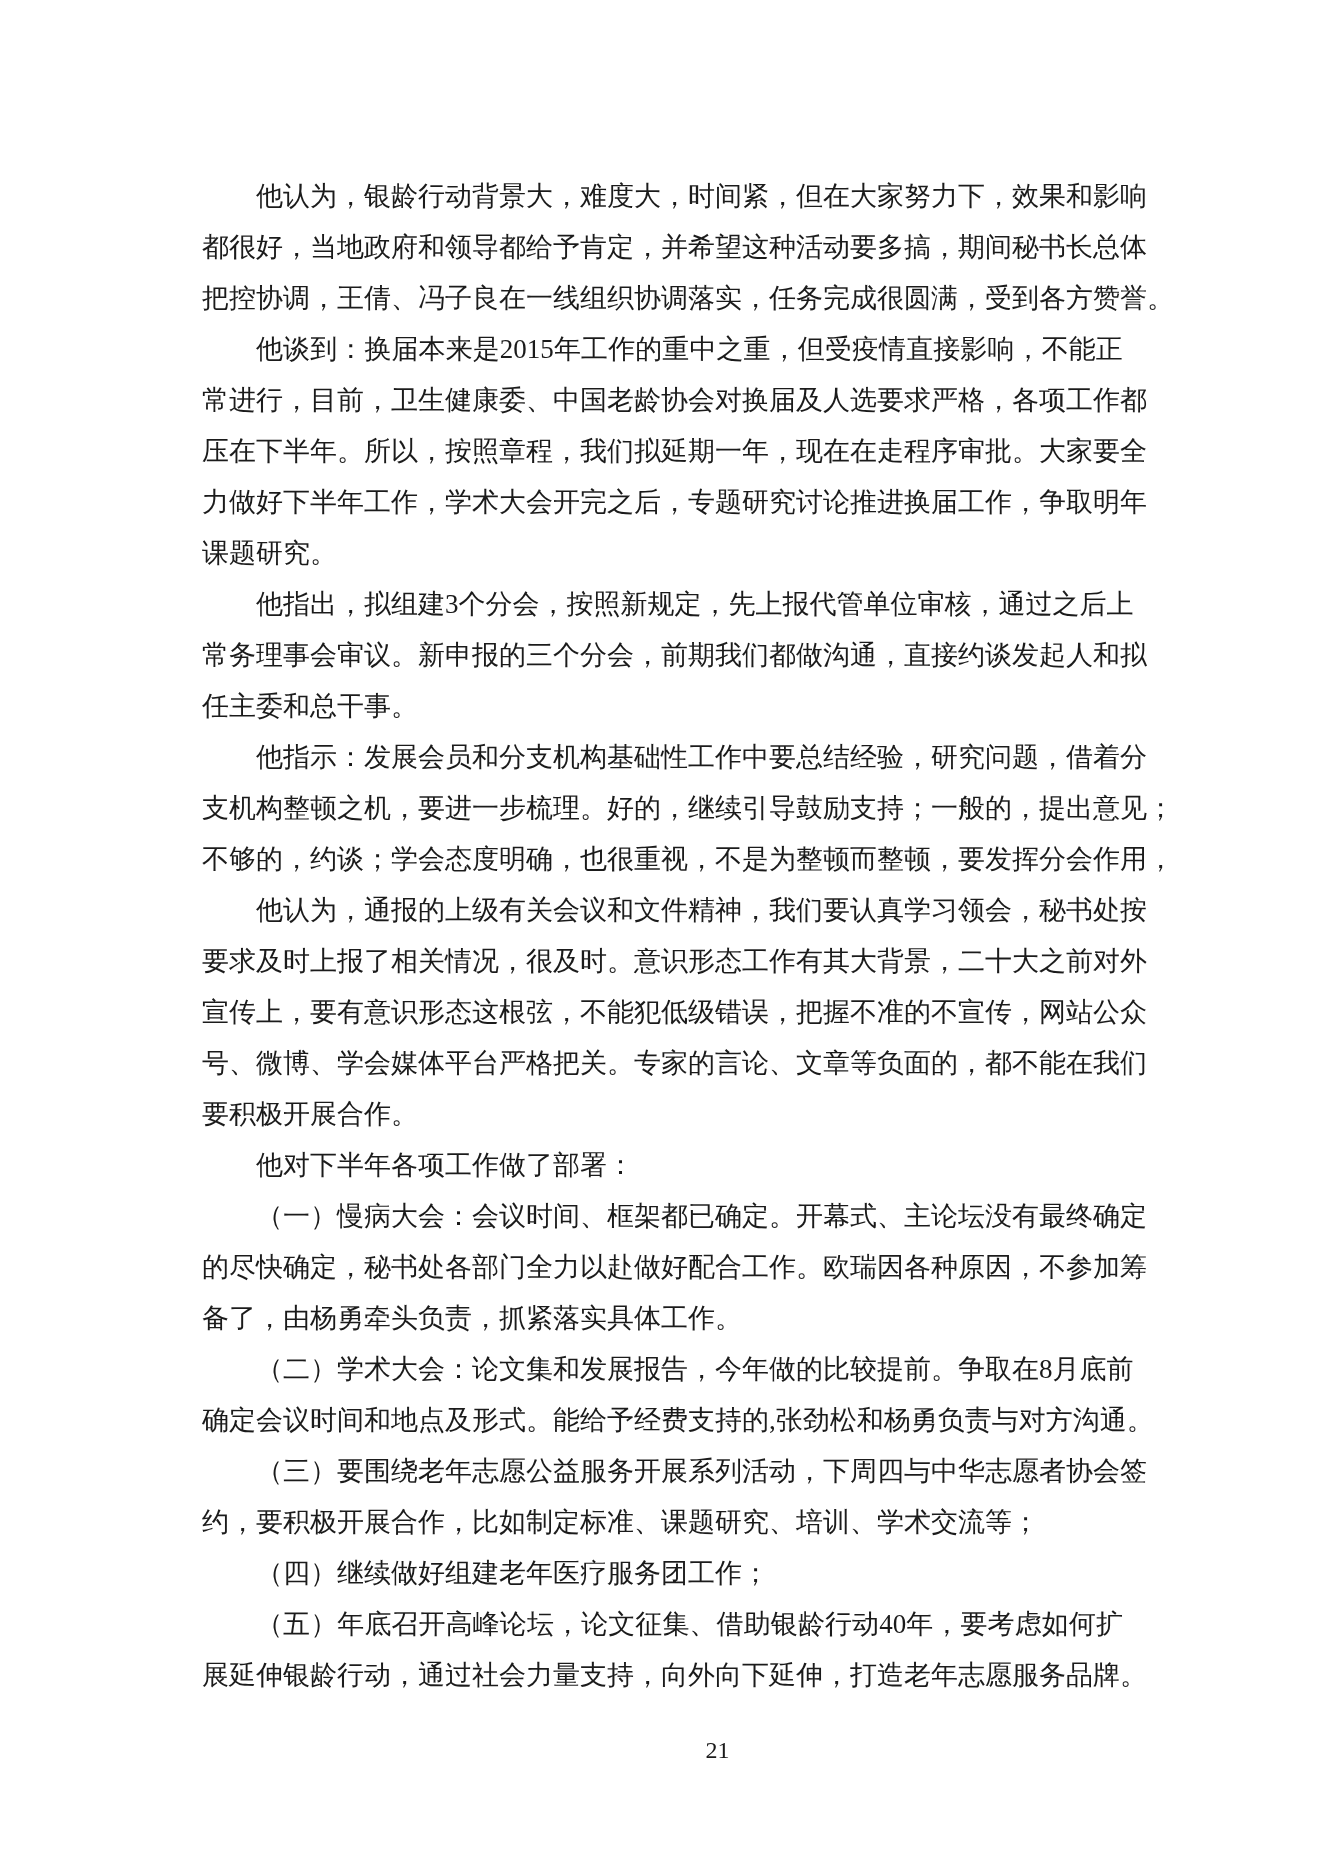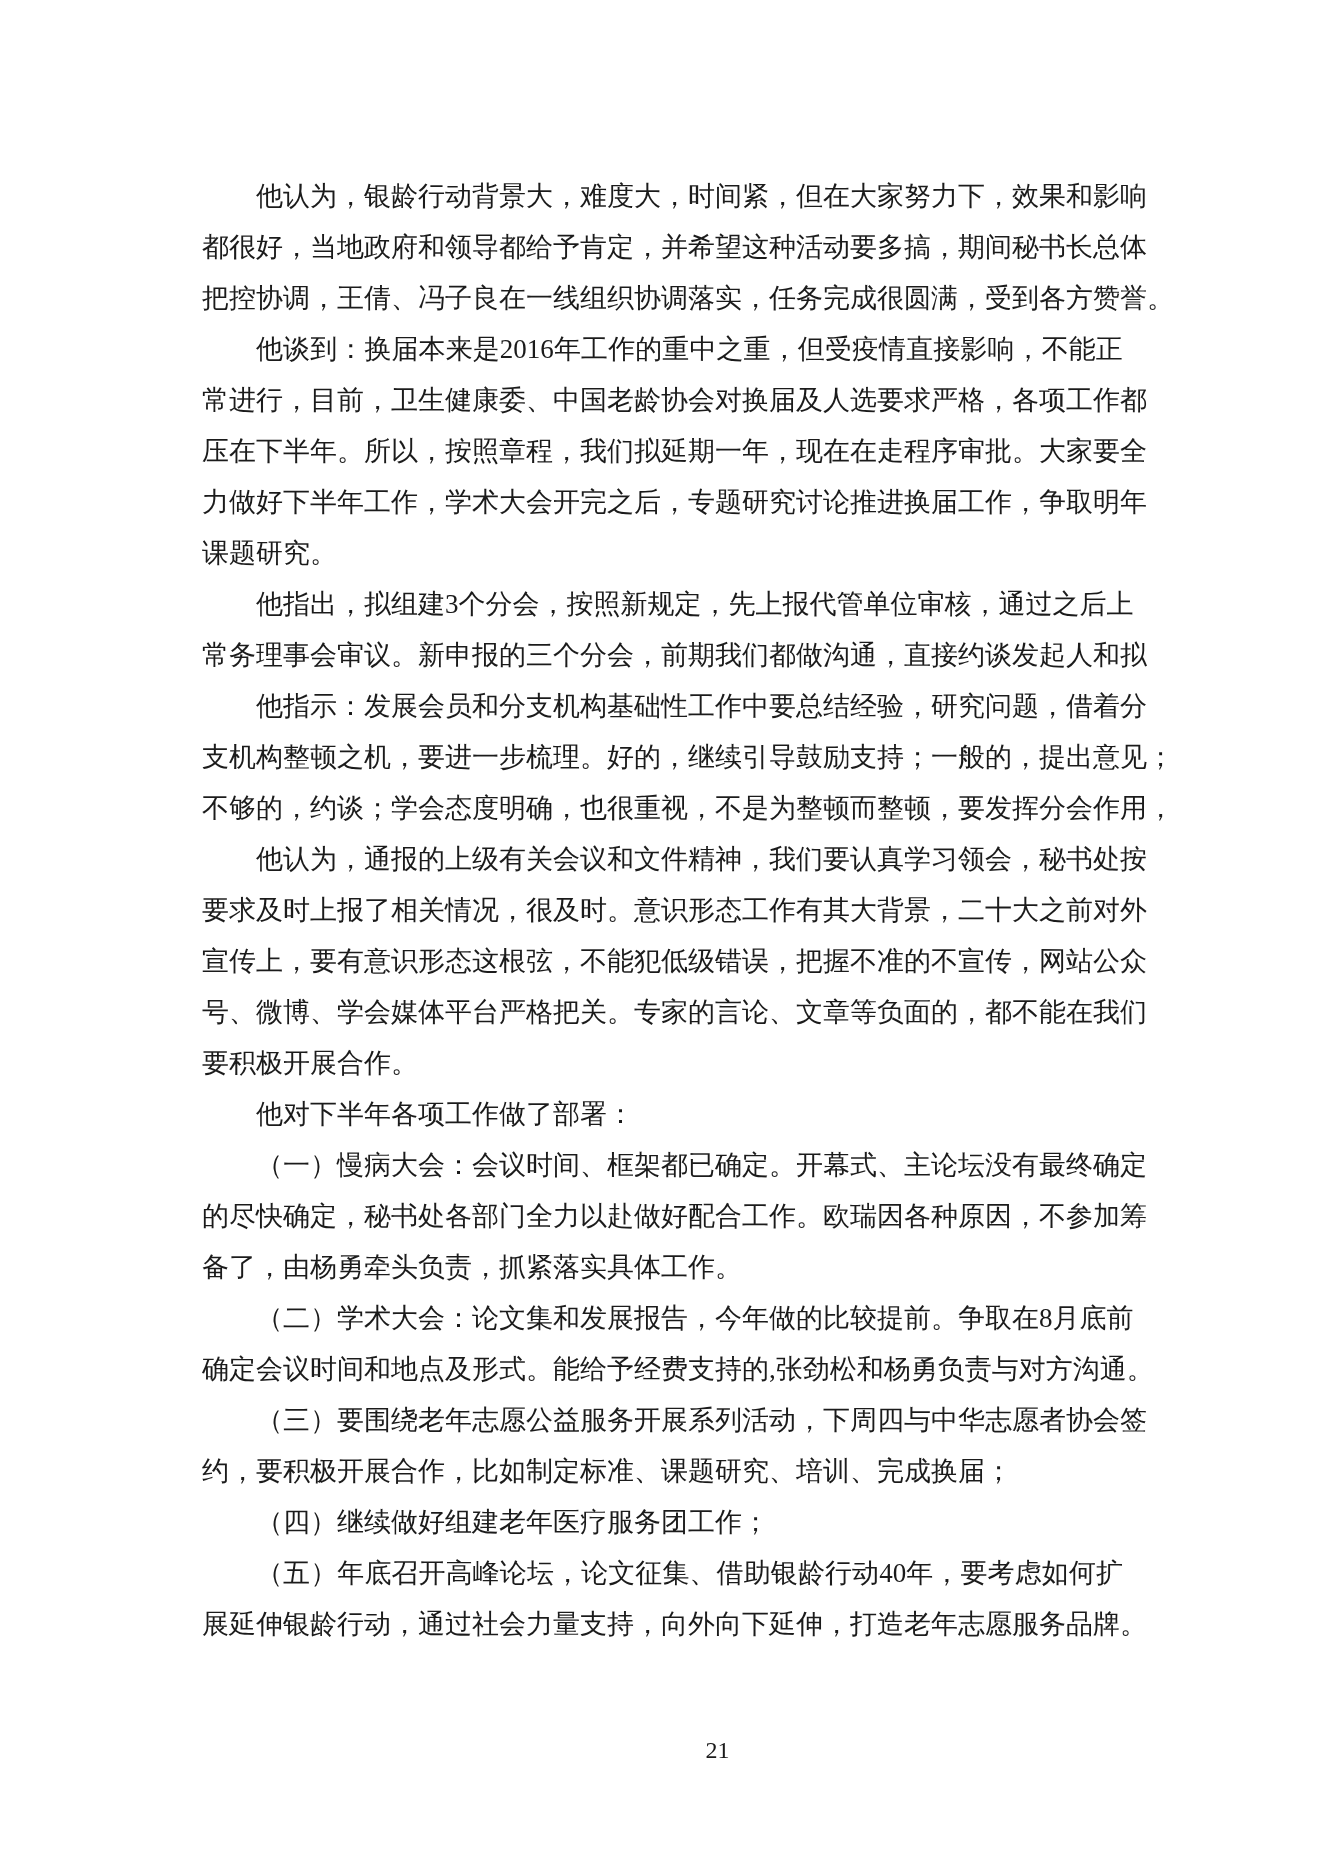--- a/index.html
+++ b/index.html
@@ -180,21 +180,21 @@
         <div class="line indent stretch">
           <span>他</span>
           <span>谈</span>
           <span>到</span>
           <span>：</span>
           <span>换</span>
           <span>届</span>
           <span>本</span>
           <span>来</span>
           <span>是</span>
-          <span>2016</span>
+          <span>2015</span>
           <span>年</span>
           <span>工</span>
           <span>作</span>
           <span>的</span>
           <span>重</span>
           <span>中</span>
           <span>之</span>
           <span>重</span>
           <span>，</span>
           <span>但</span>
@@ -389,20 +389,21 @@
           <span>直</span>
           <span>接</span>
           <span>约</span>
           <span>谈</span>
           <span>发</span>
           <span>起</span>
           <span>人</span>
           <span>和</span>
           <span>拟</span>
         </div>
+        <div class="line">任主委和总干事。</div>
       </div>
       <div class="paragraph">
         <div class="line indent stretch">
           <span>他</span>
           <span>指</span>
           <span>示</span>
           <span>：</span>
           <span>发</span>
           <span>展</span>
           <span>会</span>
@@ -841,21 +842,21 @@
           <span>与</span>
           <span>中</span>
           <span>华</span>
           <span>志</span>
           <span>愿</span>
           <span>者</span>
           <span>协</span>
           <span>会</span>
           <span>签</span>
         </div>
-        <div class="line">约，要积极开展合作，比如制定标准、课题研究、培训、完成换届；</div>
+        <div class="line">约，要积极开展合作，比如制定标准、课题研究、培训、学术交流等；</div>
       </div>
       <div class="paragraph">
         <div class="line indent">（四）继续做好组建老年医疗服务团工作；</div>
       </div>
       <div class="paragraph">
         <div class="line indent stretch">
           <span>（</span>
           <span>五</span>
           <span>）</span>
           <span>年</span>

